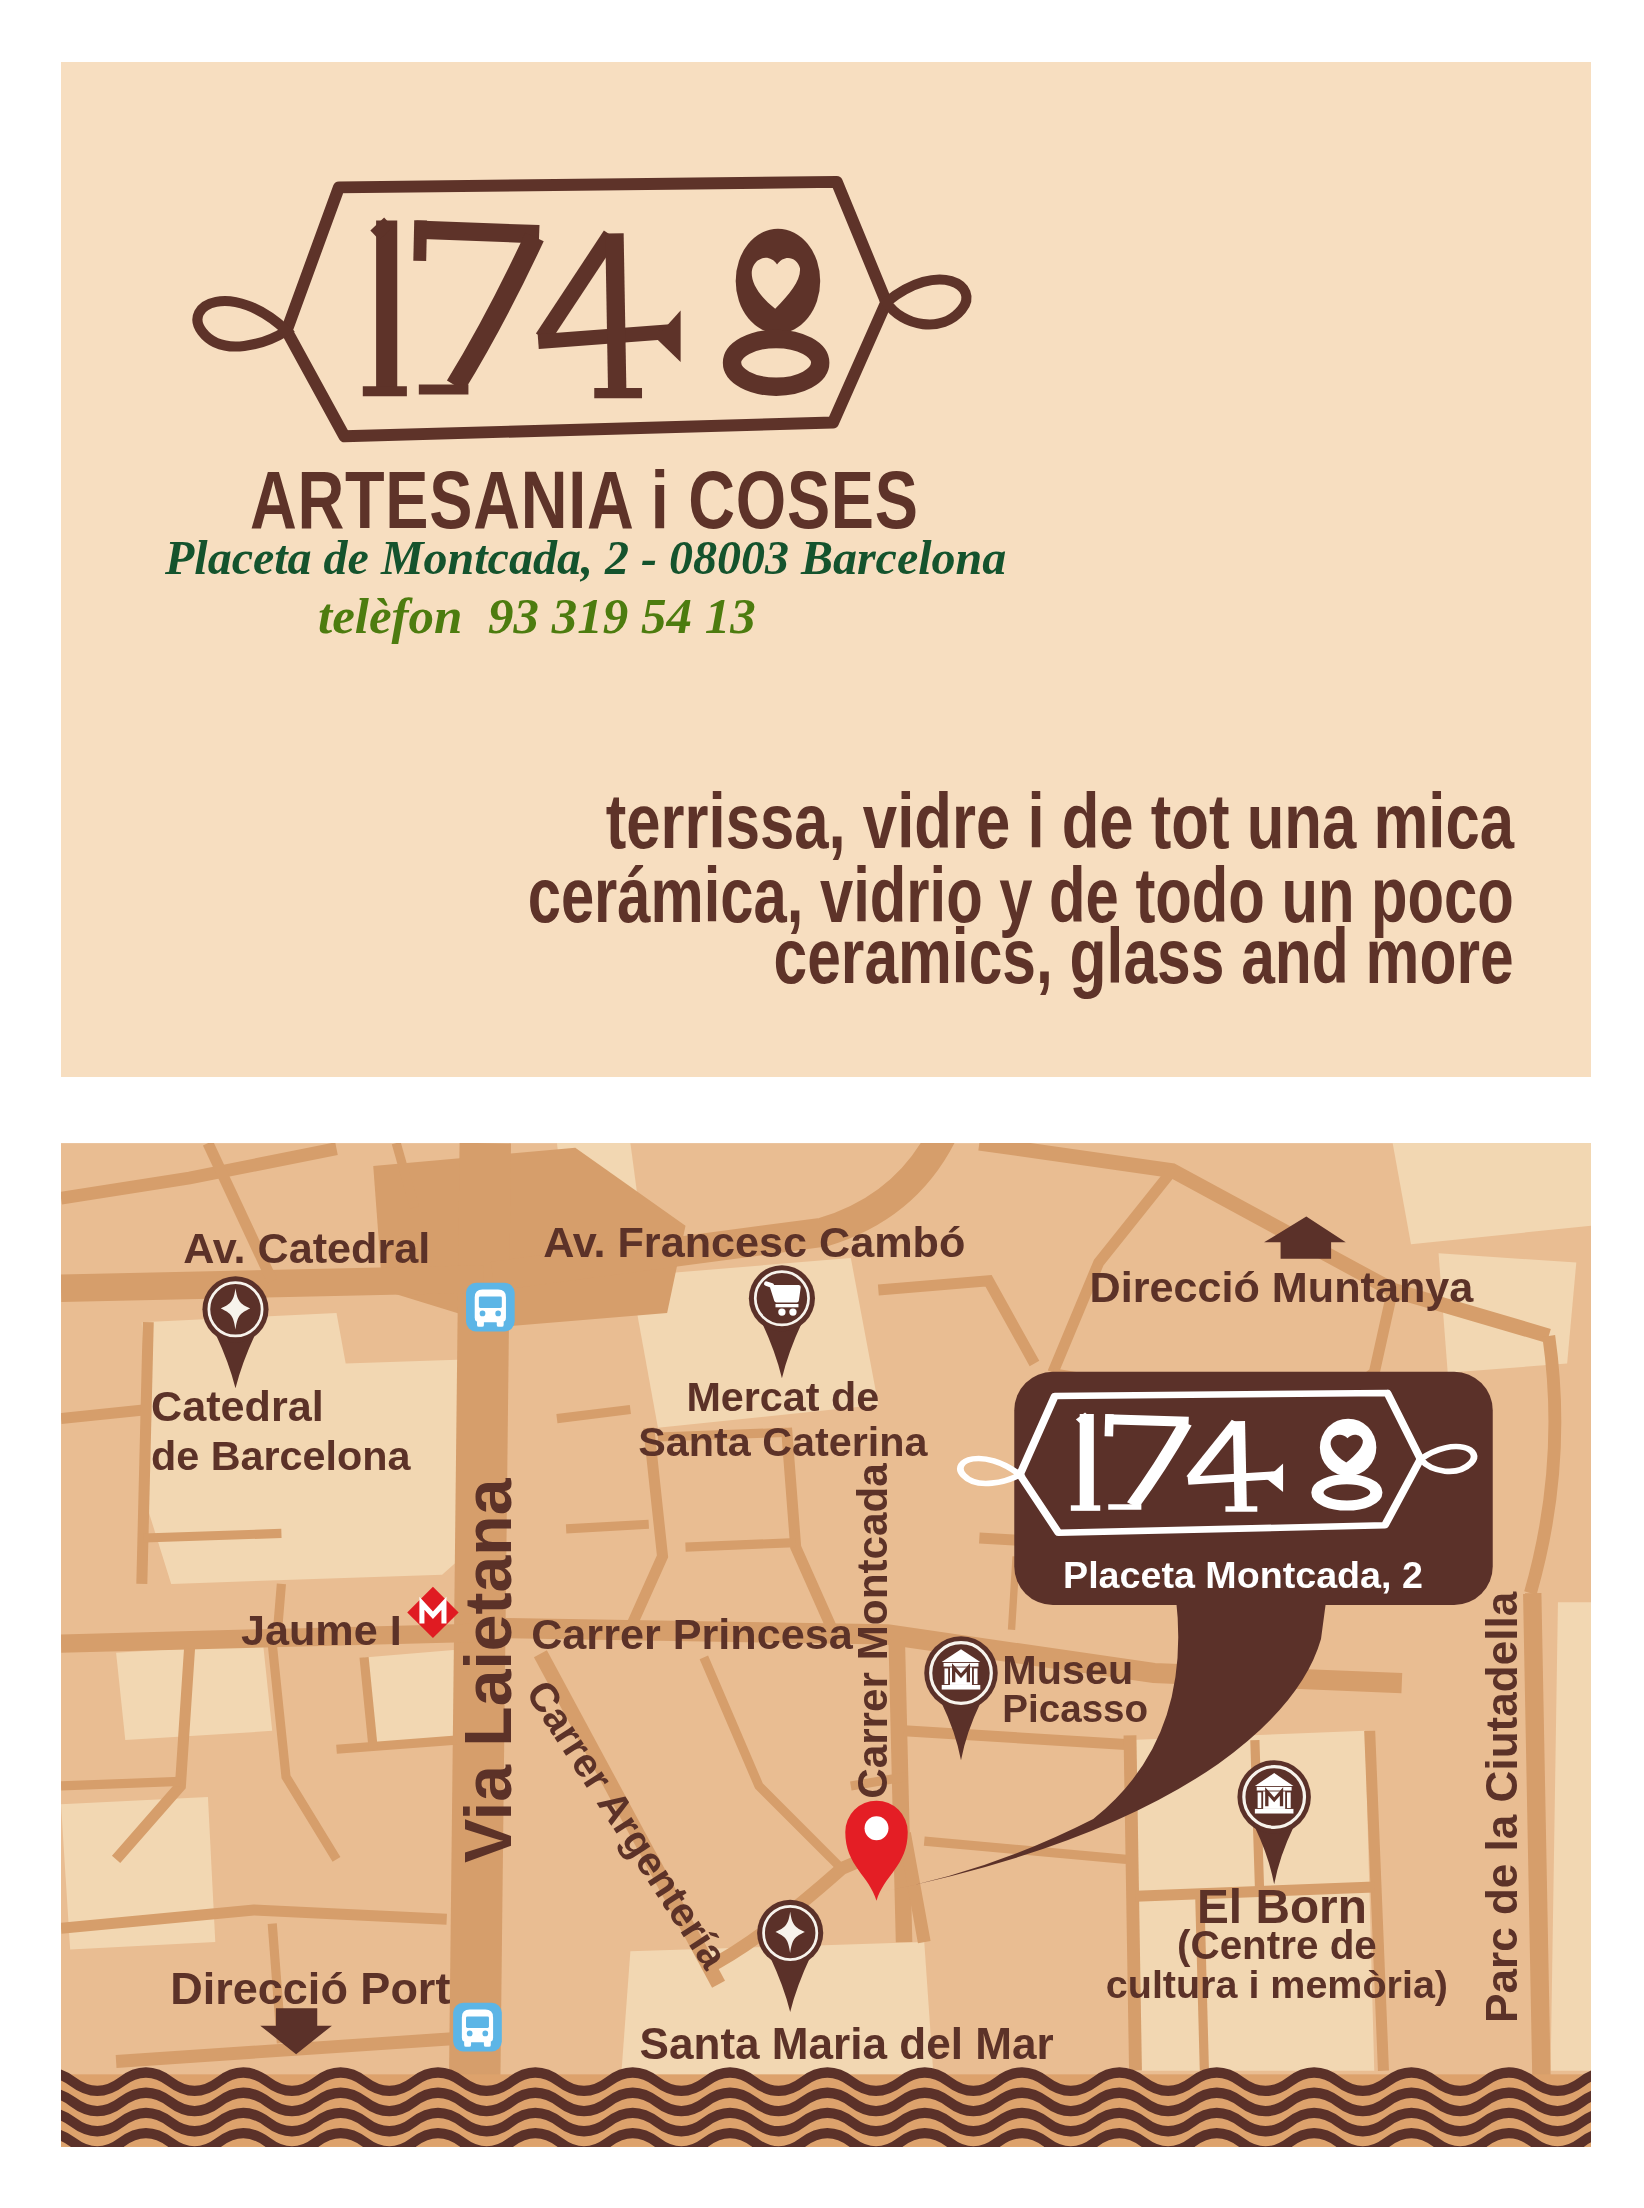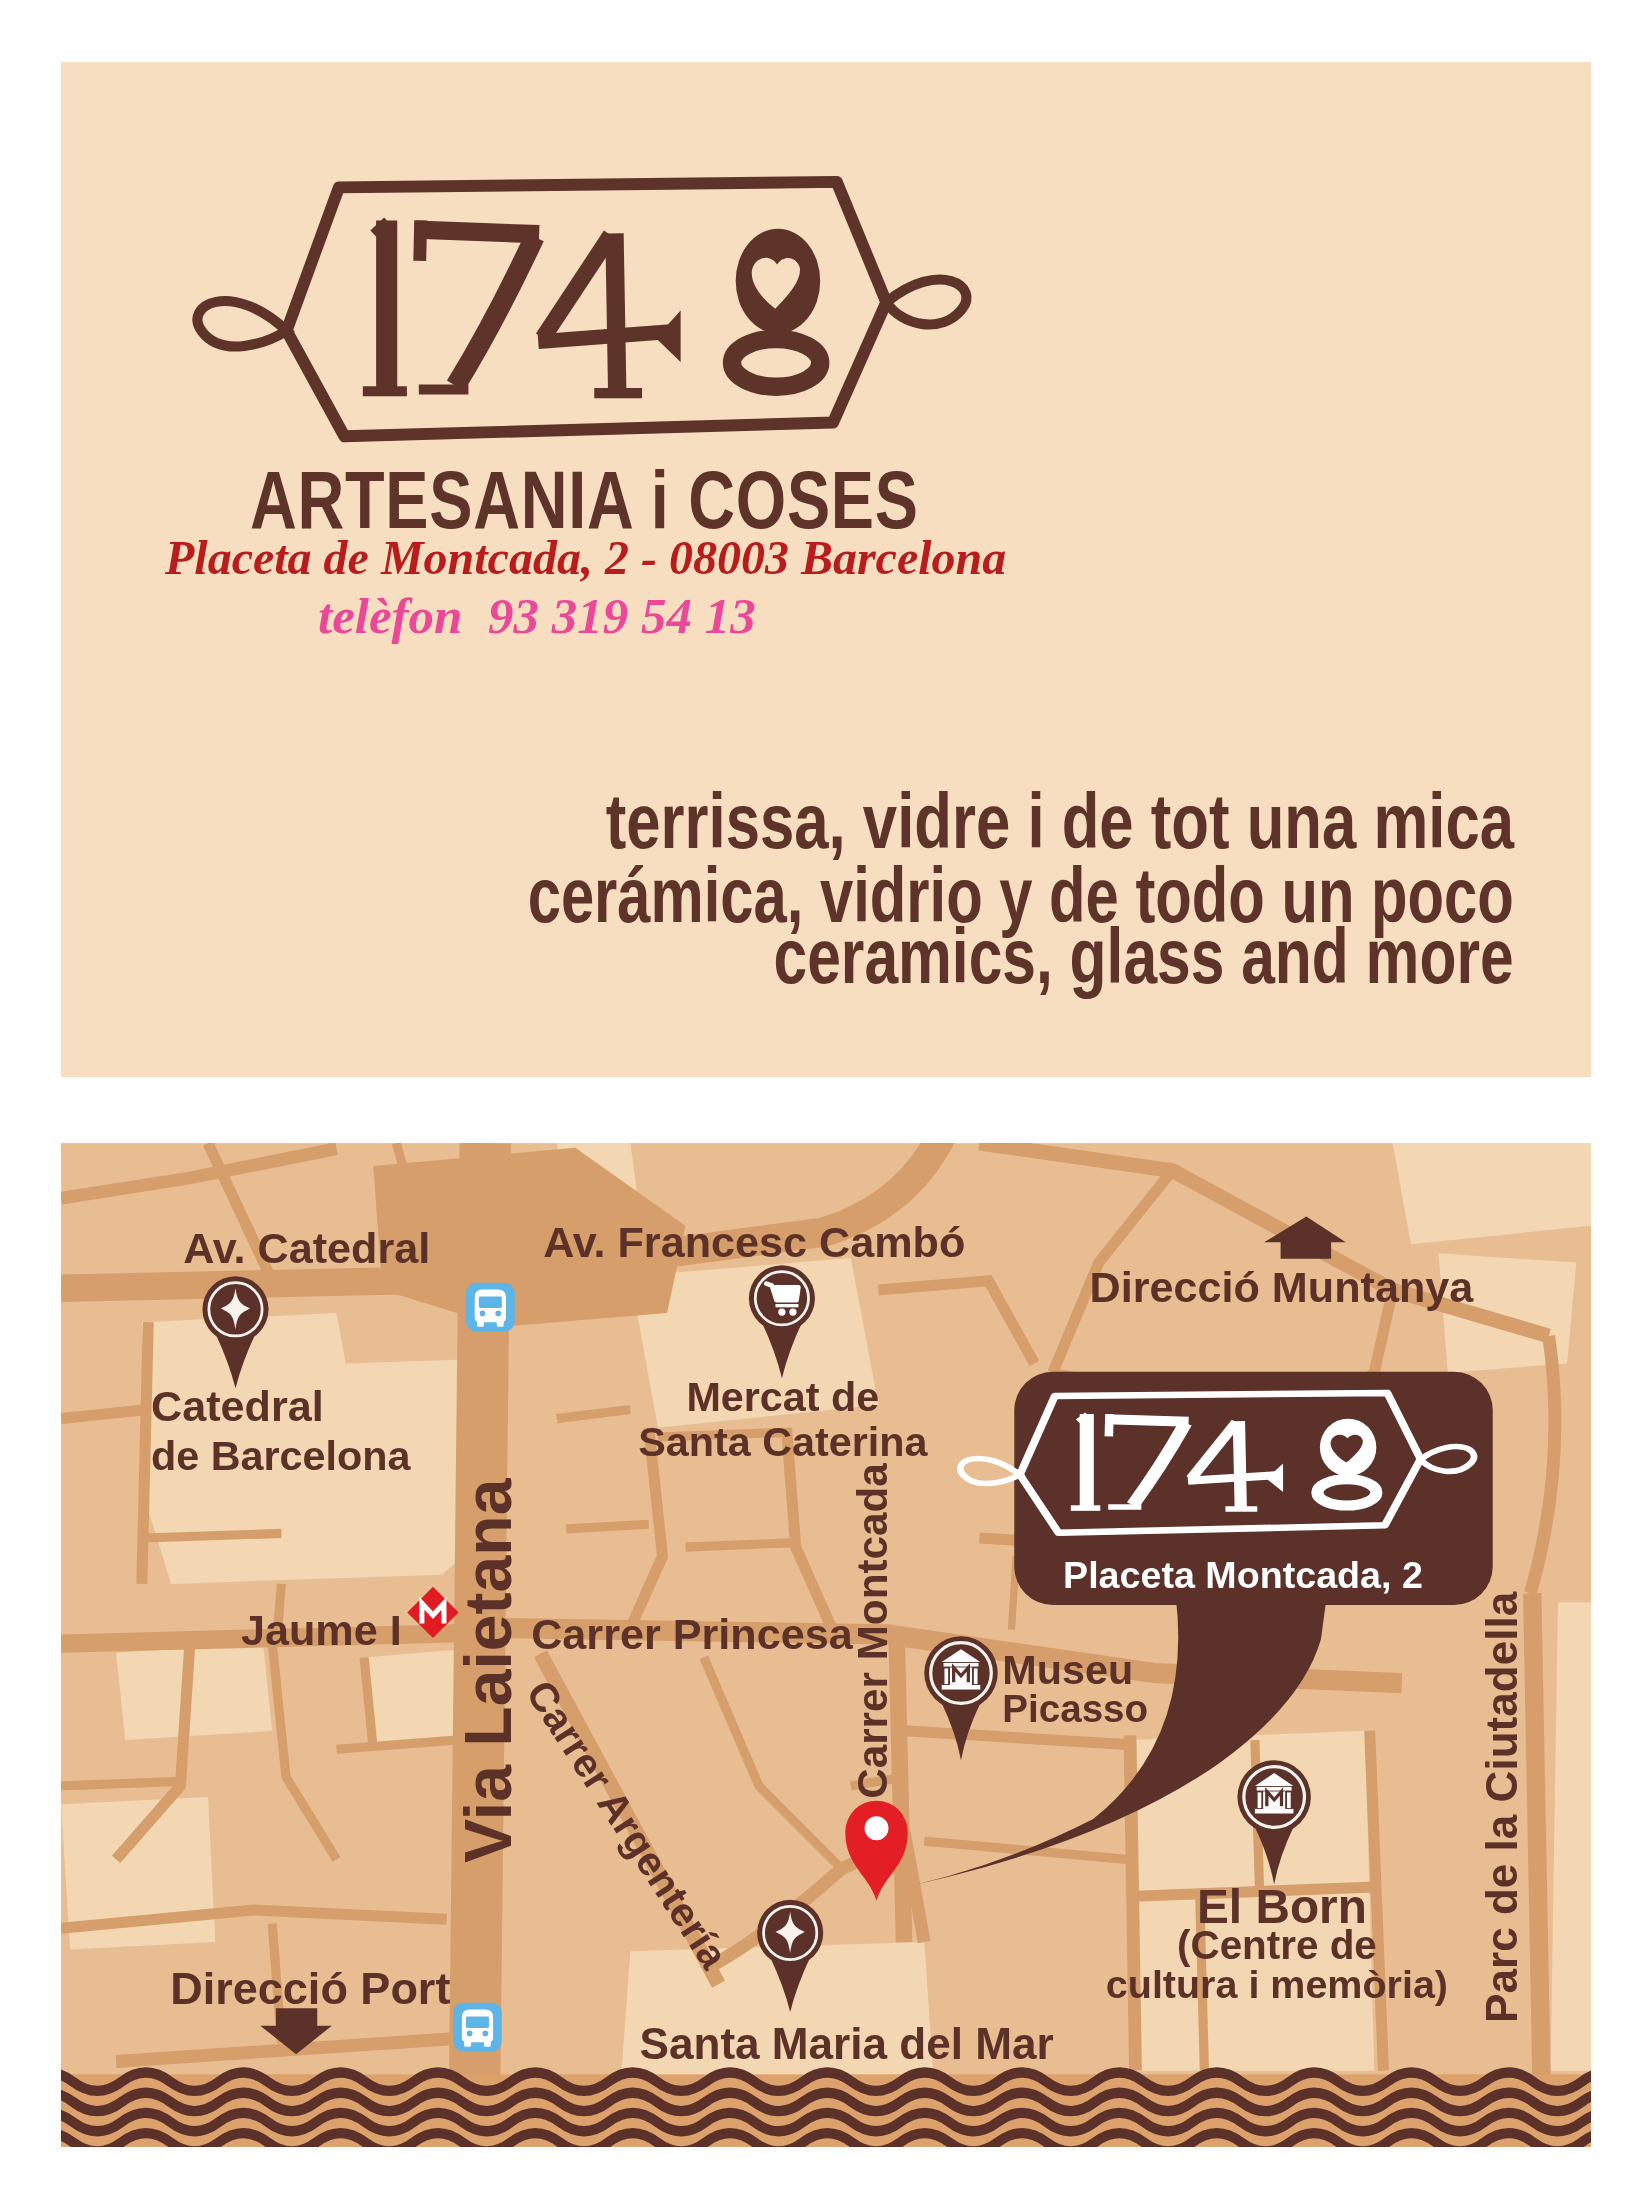--- a/index.html
+++ b/index.html
@@ -40,22 +40,22 @@
   <path d="M 634,138 C 612,121 605,103 610,92 C 615,81 629,79 636,90 C 644,78 658,82 661,94 C 662,107 650,122 634,138 Z" fill="var(--hole)" stroke="none"></path>
   <ellipse cx="635" cy="197" rx="48" ry="26" stroke-width="20"></ellipse>
 </g>
 </defs>
 <g color="#5e3329" style="--hole:#f7dec0">
   <use href="#logo1748" x="0" y="0" transform="translate(210,198)"></use>
 </g>
 </svg>
 
 <div class="abs" id="artesania" style="left:250px;top:460px;color:#5e3329;font-weight:bold;font-size:81px;line-height:81px;letter-spacing:0.9px;transform:scaleX(0.80);transform-origin:0 0;white-space:nowrap;">ARTESANIA i COSES</div>
-<div class="abs" style="left:165px;top:534px;color:#b91c1c;font-family:'Liberation Serif',serif;font-style:italic;font-weight:bold;font-size:48px;line-height:48px;white-space:nowrap;">Placeta de Montcada, 2 - 08003 Barcelona</div>
-<div class="abs" style="left:318px;top:591px;color:#ec4899;font-family:'Liberation Serif',serif;font-style:italic;font-weight:bold;font-size:51px;line-height:51px;white-space:nowrap;">telèfon&nbsp;&nbsp;93 319 54 13</div>
+<div class="abs" style="left:165px;top:534px;color:#14532d;font-family:'Liberation Serif',serif;font-style:italic;font-weight:bold;font-size:48px;line-height:48px;white-space:nowrap;">Placeta de Montcada, 2 - 08003 Barcelona</div>
+<div class="abs" style="left:318px;top:591px;color:#4d7c0f;font-family:'Liberation Serif',serif;font-style:italic;font-weight:bold;font-size:51px;line-height:51px;white-space:nowrap;">telèfon&nbsp;&nbsp;93 319 54 13</div>
 
 <div class="abs" style="right:131px;top:783px;color:#5e3329;font-weight:bold;font-size:77px;line-height:77px;transform:scaleX(0.801);transform-origin:100% 0;white-space:nowrap;">terrissa, vidre i de tot una mica</div>
 <div class="abs" style="right:131px;top:857px;color:#5e3329;font-weight:bold;font-size:77px;line-height:77px;transform:scaleX(0.776);transform-origin:100% 0;white-space:nowrap;">cerámica, vidrio y de todo un poco</div>
 <div class="abs" style="right:131px;top:918px;color:#5e3329;font-weight:bold;font-size:77px;line-height:77px;transform:scaleX(0.786);transform-origin:100% 0;white-space:nowrap;">ceramics, glass and more</div>
 
 <svg class="abs" style="left:61px;top:1143px" width="1530" height="1004" viewBox="0 0 1666 1093" font-family="Liberation Sans, sans-serif">
   <rect x="0" y="0" width="1666" height="1093" fill="#e9bd92"></rect>
 
   <g fill="#f2d7b2">
     <polygon points="88,195 300,185 310,240 455,235 460,430 415,470 120,480 95,400"></polygon>

